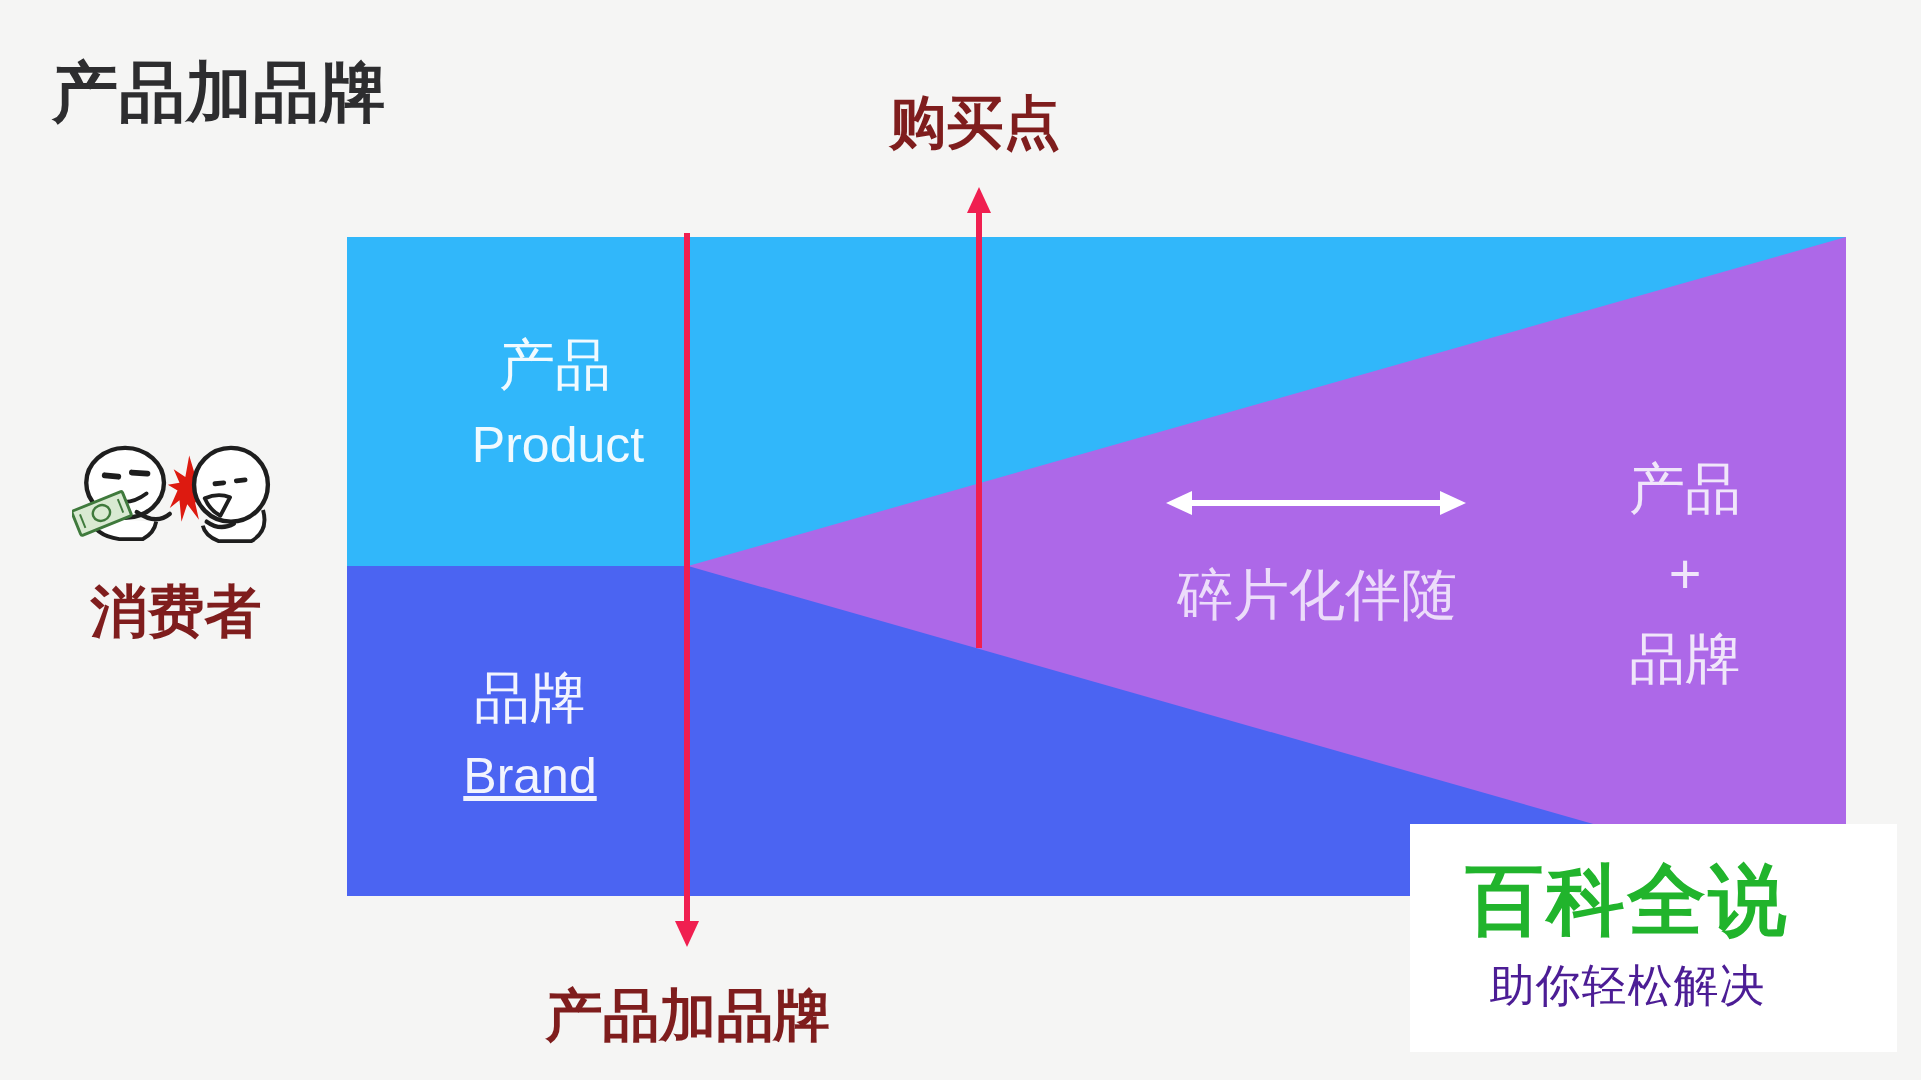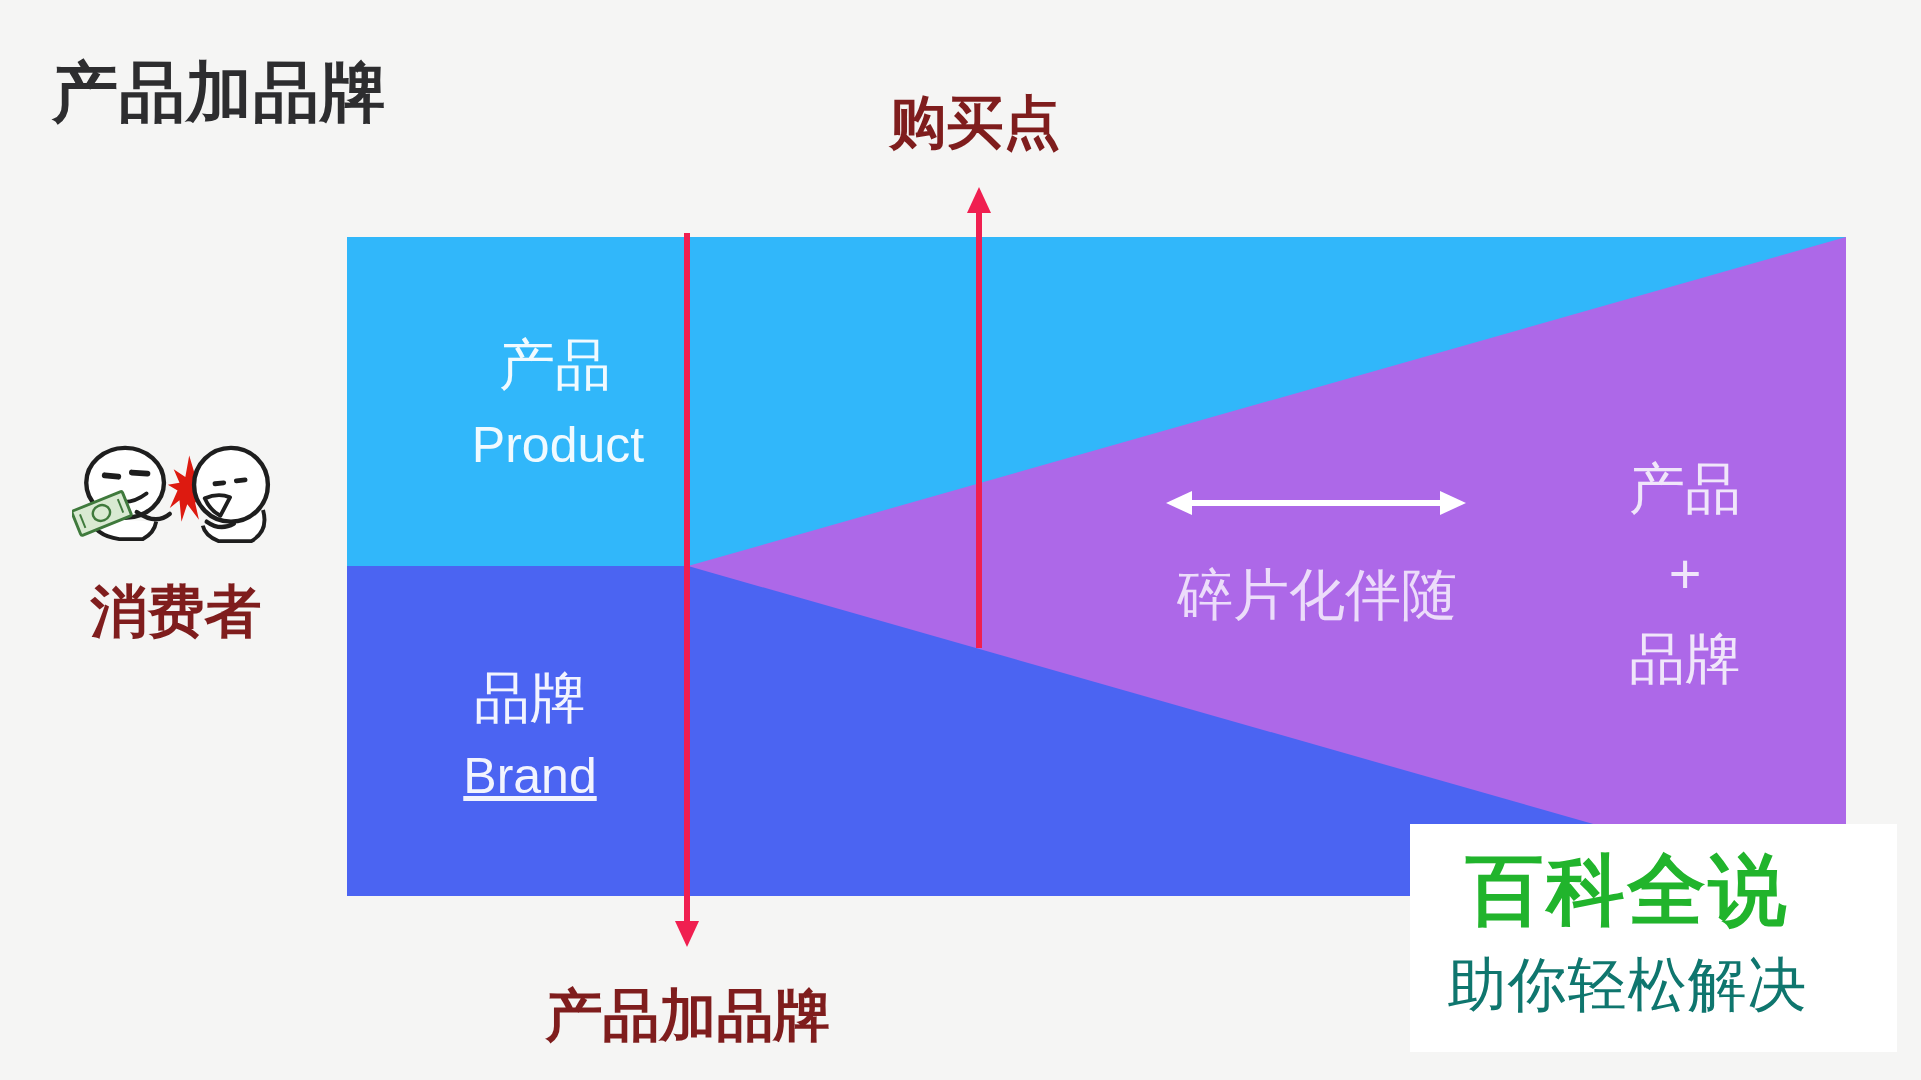--- a/index.html
+++ b/index.html
@@ -65,22 +65,22 @@
     display: flex; flex-direction: column; align-items: center;
     transform: translateX(-26px);
     text-align: right;
   }
   .logo-main {
     font-size: 78px; font-weight: 800;
     color: #21b42c; letter-spacing: 3px; line-height: 1.05;
   }
   .logo-tagline {
     margin-top: 14px;
-    font-size: 59px; font-weight: 400;
-    color: #0f766e; letter-spacing: 1px;
+    font-size: 45px; font-weight: 400;
+    color: #4c1d95; letter-spacing: 1px;
   }
 </style>
 </head>
 <body>
 
 <div id="canvas">
 
   <div class="abs page-title">产品加品牌</div>
 
   <div class="abs dark-label center-x purchase-point">购买点</div>

